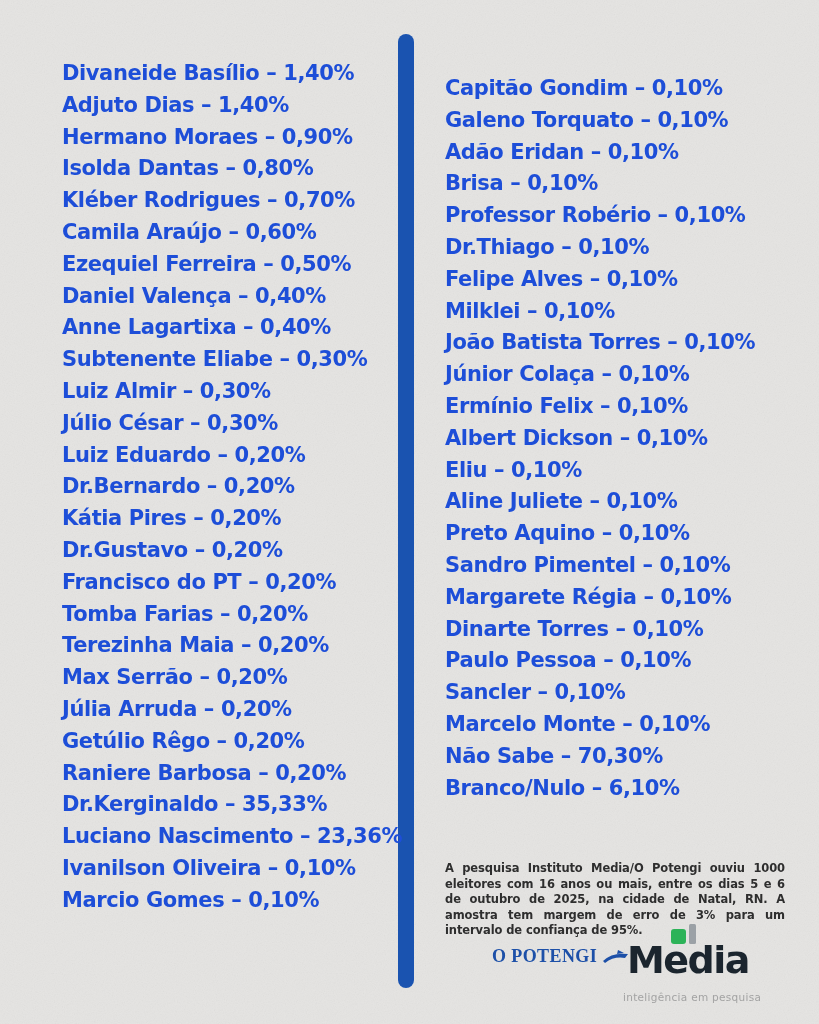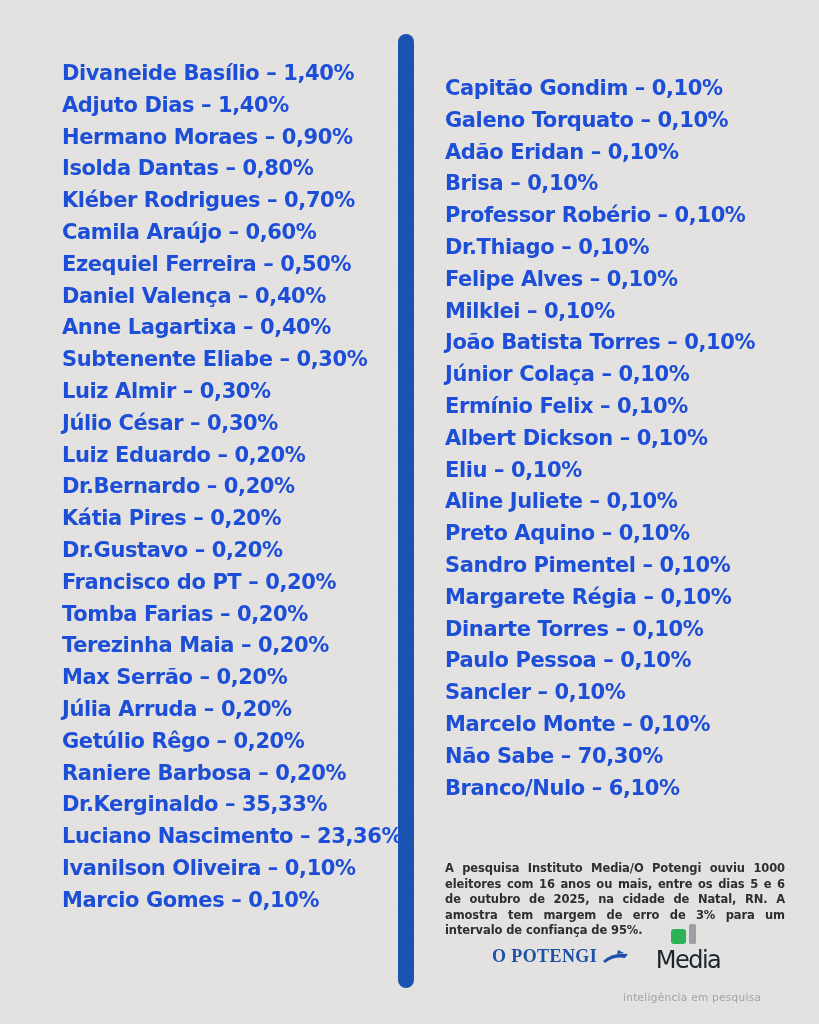--- a/index.html
+++ b/index.html
@@ -102,22 +102,22 @@
     background: #2cb358;
     border-radius: 3px;
   }
   .media-icon .bar-gray {
     width: 7px; height: 20px;
     background: #9ba1a6;
     border-radius: 1.5px;
   }
   .media-word {
     color: #1b252e;
-    font-weight: 400;
-    font-size: 24px;
+    font-weight: 700;
+    font-size: 38px;
     line-height: 30px;
     letter-spacing: -1.5px;
   }
   .media-sub {
     color: #a3a3a3;
     font-size: 10.5px;
     letter-spacing: 0.3px;
     margin-top: 16px;
     white-space: nowrap;
   }

